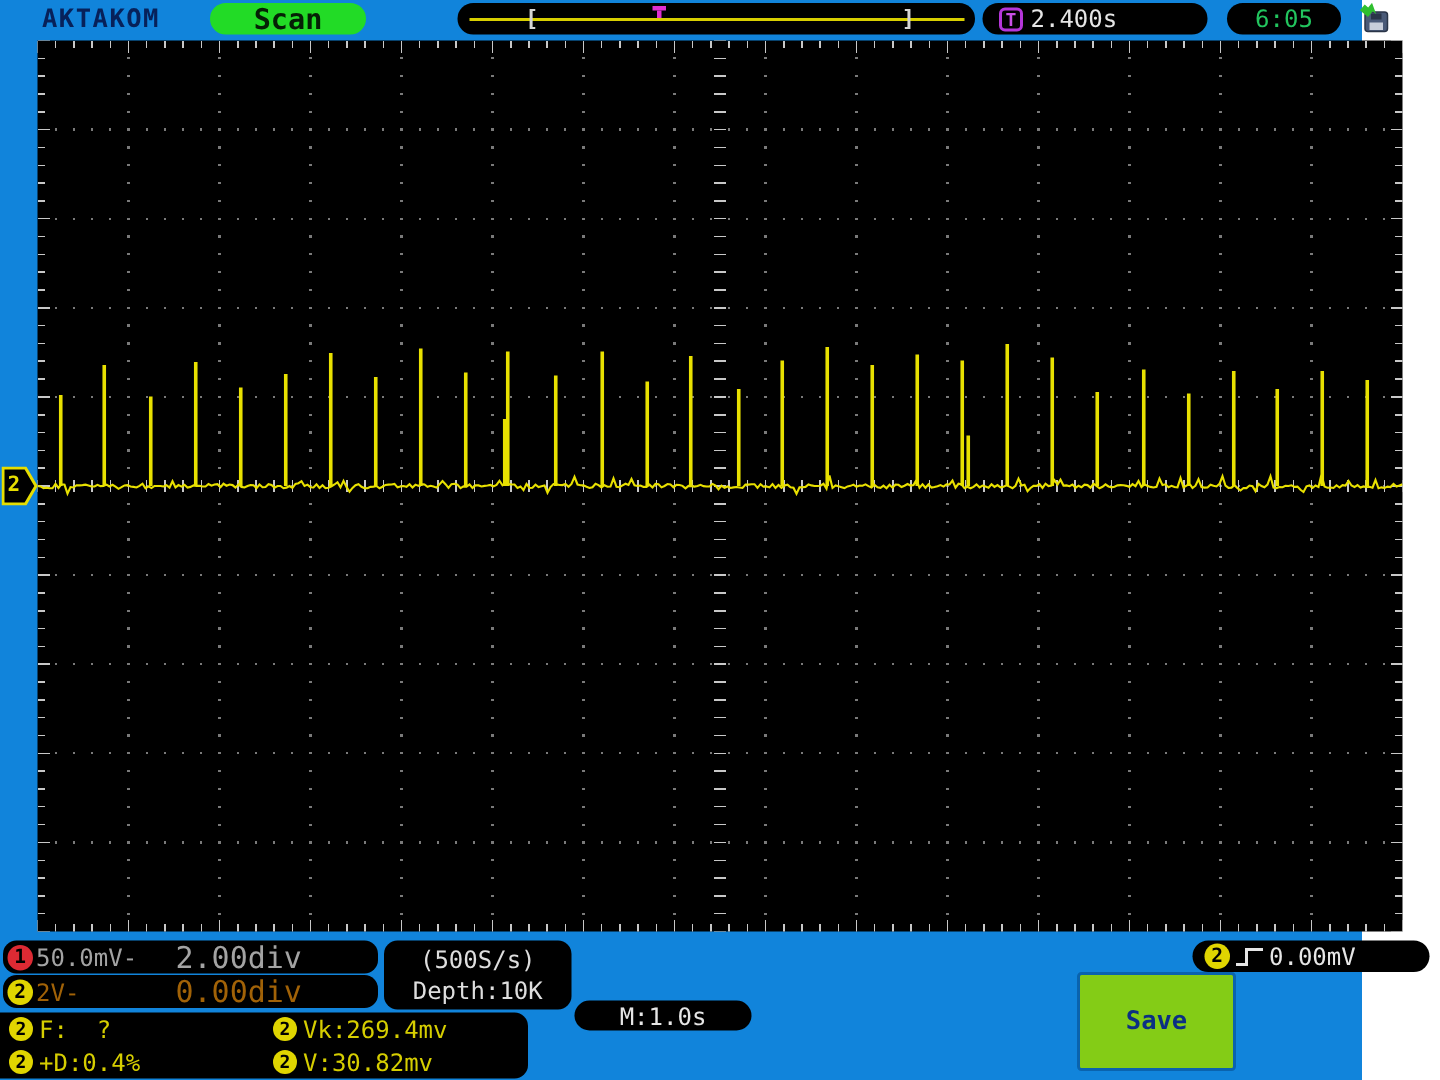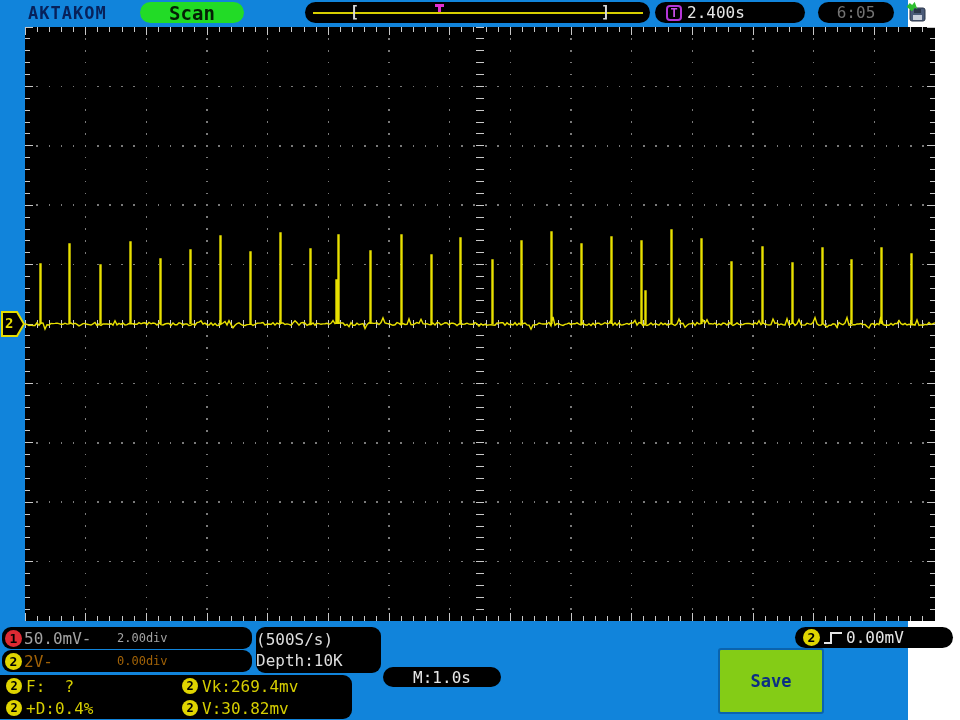--- a/index.html
+++ b/index.html
@@ -18,40 +18,40 @@
   .rb-left { left:45px; } .rb-right { left:296px; }
   .record-trig { position:absolute; left:130px; top:2px; width:9px; height:8px; }
   .record-trig::before { content:""; position:absolute; left:0; top:0; width:9px; height:3px; background:#E02FD2; }
   .record-trig::after  { content:""; position:absolute; left:3px; top:3px; width:3px; height:5px; background:#E02FD2; }
   .trig-pill { position:absolute; left:655px; top:2px; width:150px; height:21px; border-radius:11px; background:#000;
                display:flex; align-items:center; }
   .tbox { width:16px; height:16px; margin-left:11px; border:2px solid #B536D9; border-radius:4px;
           color:#C94FE6; font-size:12px; font-weight:bold; display:flex; align-items:center; justify-content:center; }
   .trig-time { color:#E6E6E6; font-size:16px; margin-left:5px; }
   .clock-pill { position:absolute; left:818px; top:2px; width:76px; height:21px; border-radius:11px; background:#000;
-                color:#737373; font-size:16px; display:flex; align-items:center; justify-content:center; }
+                color:#22c55e; font-size:16px; display:flex; align-items:center; justify-content:center; }
   .usb-icon { position:absolute; left:905px; top:2px; width:24px; height:21px; }
 
   
   .scope { position:absolute; left:25px; top:27px; width:910px; height:594px; background:#000; }
   .ch2-tag { position:absolute; left:1px; top:311px; width:24px; height:26px; }
   .ch2-tag span { position:absolute; left:4px; top:4px; color:#E6DD00; font-size:14px; font-weight:bold; }
 
   
   .pill { position:absolute; background:#000; border-radius:9px; display:flex; align-items:center; }
   .chnum { display:inline-flex; width:17px; height:17px; border-radius:50%; align-items:center; justify-content:center;
            color:#000; font-size:13px; font-weight:bold; flex:none; }
   .c-red { background:#DD2A33; } .c-yel { background:#E0D500; }
   .ch1-pill { left:2px; top:627px; width:250px; height:22px; padding-left:3px; }
   .ch2-pill { left:2px; top:650px; width:250px; height:22px; padding-left:3px; }
   .ch-scale { font-size:16px; margin-left:2px; white-space:pre; }
-  .ch-off { position:absolute; left:115px; font-size:12px; white-space:pre; }
+  .ch-off { position:absolute; left:115px; font-size:20px; white-space:pre; }
   .t-red { color:#a3a3a3; } .t-yel { color:#a16207; }
   .acq-box { position:absolute; left:256px; top:627px; width:125px; height:46px; background:#000; border-radius:9px;
-             color:#DEDEDE; font-size:16px; display:flex; flex-direction:column; justify-content:center; gap:2px; }
+             color:#DEDEDE; font-size:16px; display:flex; flex-direction:column; align-items:center; justify-content:center; gap:2px; }
   .m-pill { left:383px; top:627px; width:118px; height:20px; border-radius:10px; color:#E6E6E6; font-size:16px;
             justify-content:center;margin-top:40px; }
   .meas-box { position:absolute; left:0px; top:675px; width:352px; height:44px; background:#000; border-radius:0 9px 9px 0;
               display:grid; grid-template-columns:176px 176px; grid-template-rows:22px 22px; align-items:center; }
   .meas-cell { display:flex; align-items:center; gap:4px; padding-left:6px; }
   .meas-cell .chnum { width:16px; height:16px; font-size:12px; }
   .meas-text { color:#D6CE00; font-size:16px; white-space:pre; }
   .triglvl-pill { left:795px; top:627px; width:158px; height:21px; border-radius:11px; padding-left:8px; gap:4px; }
   .slope-icon { position:relative; width:18px; height:12px; flex:none; }
   .slope-icon::before { content:""; position:absolute; left:0; bottom:0; width:8px; height:2px; background:#E6E6E6; }

